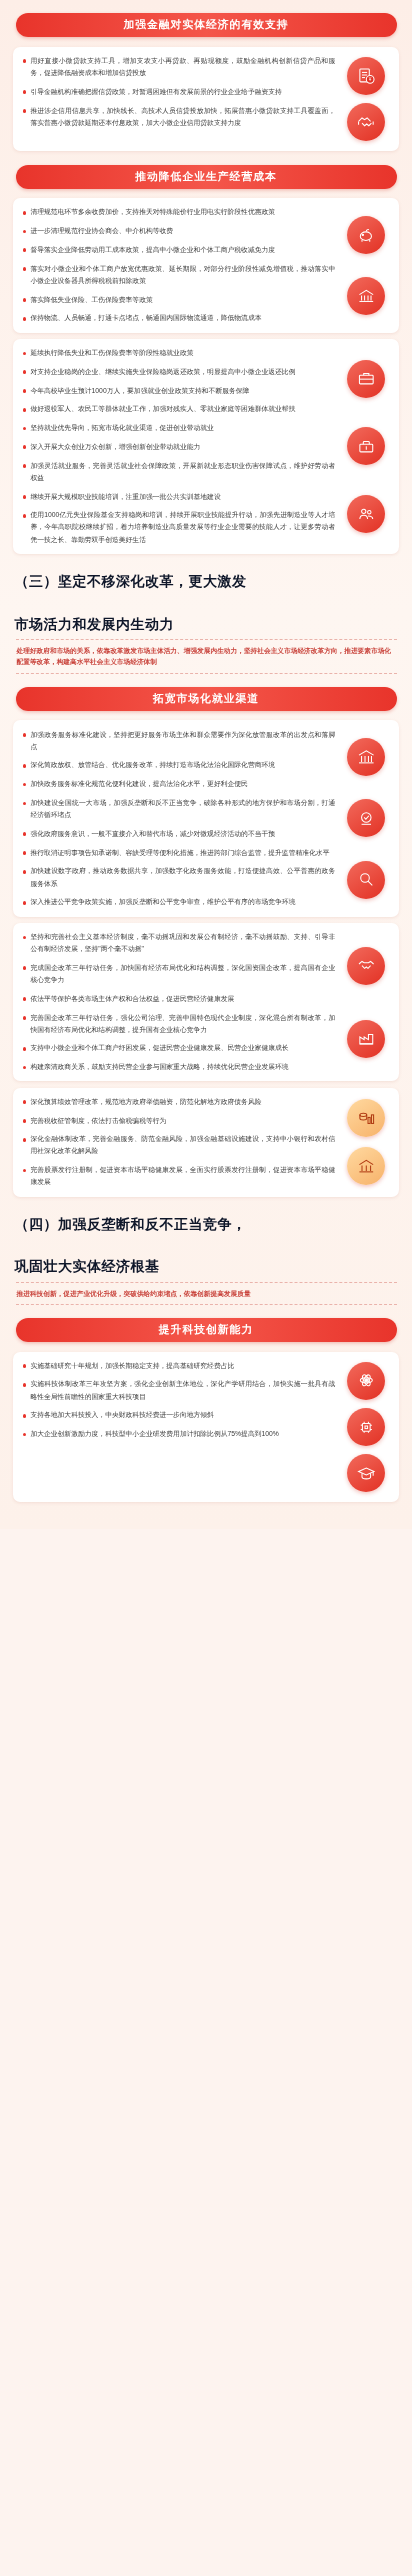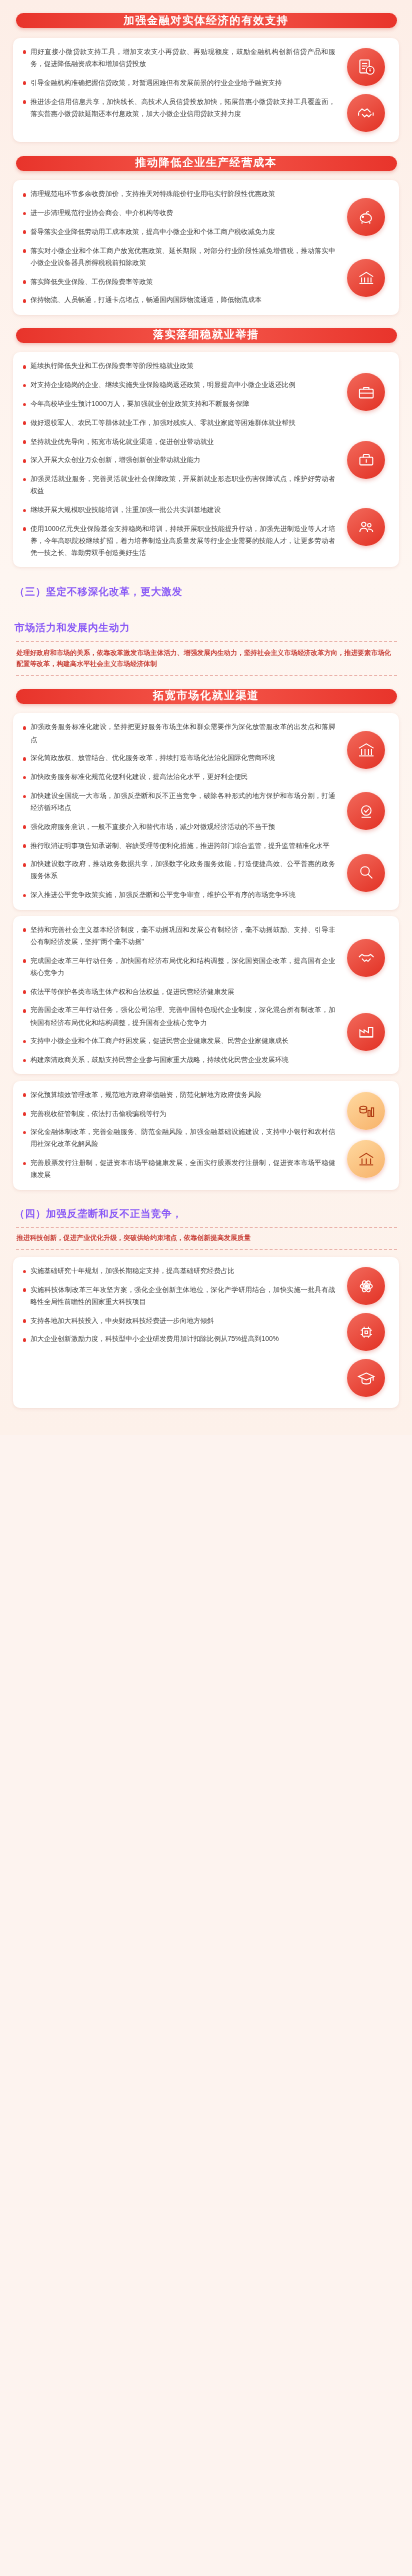--- a/index.html
+++ b/index.html
@@ -11,38 +11,38 @@
   body {
     width: 412px;
     padding: 0;
     background: linear-gradient(180deg,#fdeee7 0%, #fef6f1 40%, #fdf1ea 100%);
   }
   .page { width: 412px; position: relative; padding: 0 0 20.6px 0; }
 
   
   .bar {
     margin: 13.4px 15.5px 9.3px 15.5px;
-    height: 15px;
+    height: 24px;
     border-radius: 12px;
     background: linear-gradient(90deg,#e8342b 0%, #f4564a 50%, #e8342b 100%);
     color: #fff;
     font-size: 10.8px;
     font-weight: bold;
     letter-spacing: 1px;
     display: flex;
     align-items: center;
     justify-content: center;
     box-shadow: 0 1.5px 3.6px rgba(210,50,40,0.28);
   }
 
   
   .bigtitle {
     margin: 17.5px 14.4px 5.2px 14.4px;
-    color: #8b5cf6;
-    font-size: 10px;
+    color: #0f172a;
+    font-size: 14px;
     font-weight: bold;
     line-height: 1.45;
     letter-spacing: 0.5px;
     text-align: left;
   }
   .bigtitle .ln2 { display:block;margin-top:22px; }
   .subnote {
     margin: 3.1px 15.5px 7.2px 15.5px;
     color: #c9443c;
     font-size: 6.7px;
@@ -172,21 +172,20 @@
           <line x1="8" y1="36" x2="40" y2="36"></line>
           <line x1="13" y1="22" x2="13" y2="34"></line>
             <line x1="20" y1="22" x2="20" y2="34"></line>
           <line x1="28" y1="22" x2="28" y2="34"></line>
             <line x1="35" y1="22" x2="35" y2="34"></line>
         </svg>
       </div>
     </div>
   </div>
 
-  <div class="bar">落实落细稳就业举措</div>
   <div class="card">
     <div class="texts">
       <ul class="items">
         <li>延续执行降低失业和工伤保险费率等阶段性稳就业政策</li>
         <li>对支持企业稳岗的企业、继续实施失业保险稳岗返还政策，明显提高中小微企业返还比例</li>
         <li>今年高校毕业生预计1000万人，要加强就业创业政策支持和不断服务保障</li>
         <li>做好退役军人、农民工等群体就业工作，加强对残疾人、零就业家庭等困难群体就业帮扶</li>
         <li>坚持就业优先导向，拓宽市场化就业渠道，促进创业带动就业</li>
         <li>深入开展大众创业万众创新，增强创新创业带动就业能力</li>
         <li>加强灵活就业服务，完善灵活就业社会保障政策，开展新就业形态职业伤害保障试点，维护好劳动者权益</li>
@@ -319,23 +318,25 @@
           <line x1="14" y1="22" x2="14" y2="35"></line>
             <line x1="24" y1="22" x2="24" y2="35"></line>
           <line x1="34" y1="22" x2="34" y2="35"></line>
         </svg>
       </div>
     </div>
   </div>
 
   <div class="bigtitle">
     <span>（四）加强反垄断和反不正当竞争，</span>
+    <span class="ln2">巩固壮大实体经济根基</span>
   </div>
   <div class="subnote">推进科技创新，促进产业优化升级，突破供给约束堵点，依靠创新提高发展质量</div>
 
+  <div class="bar">提升科技创新能力</div>
   <div class="card">
     <div class="texts">
       <ul class="items">
         <li>实施基础研究十年规划，加强长期稳定支持，提高基础研究经费占比</li>
         <li>实施科技体制改革三年攻坚方案，强化企业创新主体地位，深化产学研用结合，加快实施一批具有战略性全局性前瞻性的国家重大科技项目</li>
         <li>支持各地加大科技投入，中央财政科技经费进一步向地方倾斜</li>
         <li>加大企业创新激励力度，科技型中小企业研发费用加计扣除比例从75%提高到100%</li>
       </ul>
     </div>
     <div class="icons">

